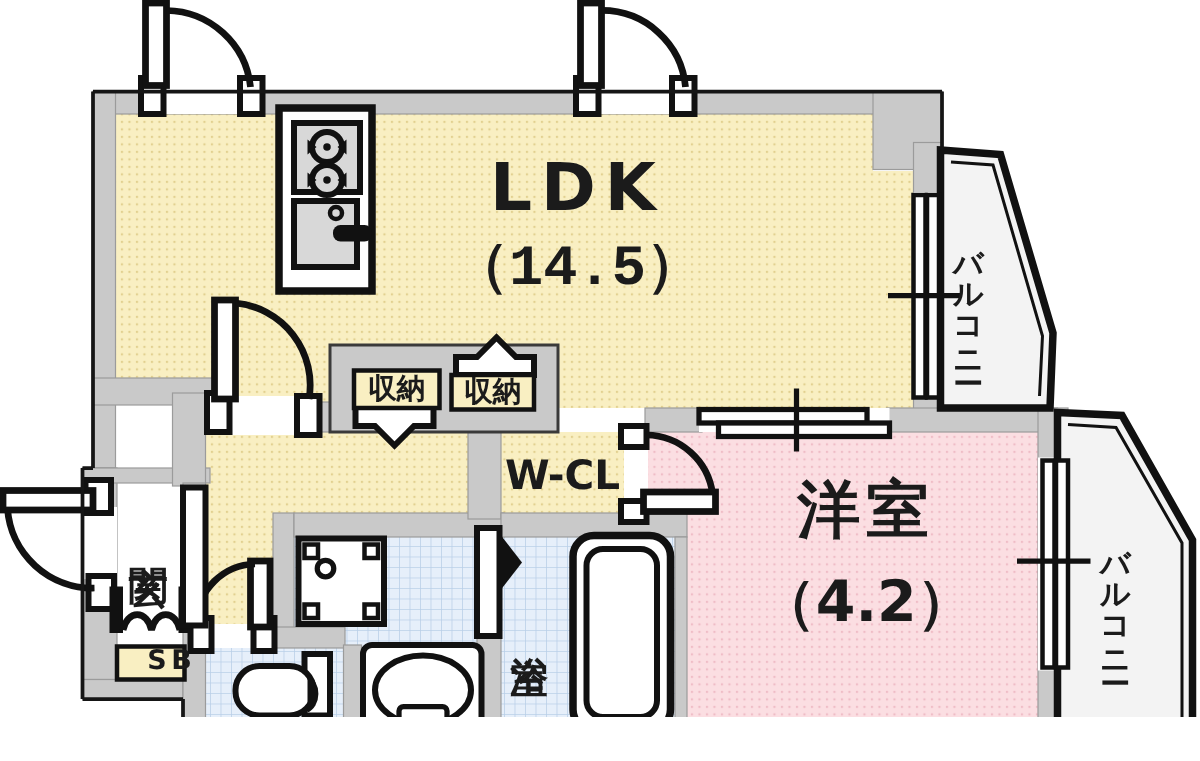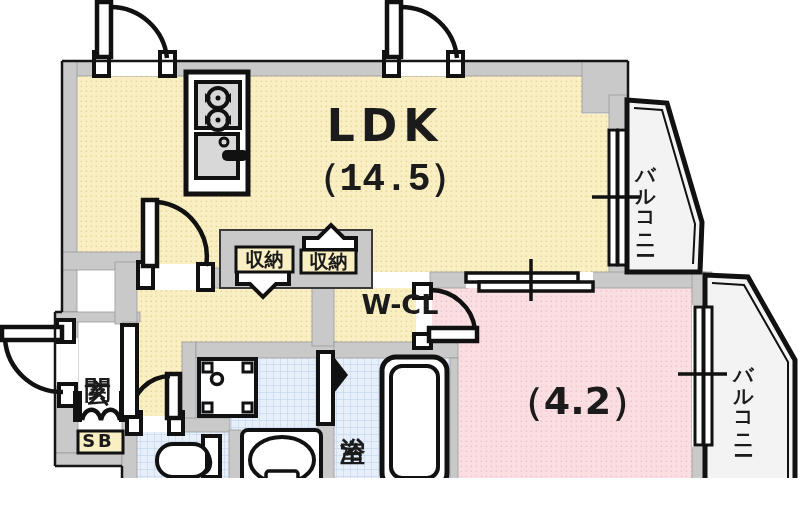--- a/index.html
+++ b/index.html
@@ -226,28 +226,29 @@
   </g>
 
   <g stroke="#151515" stroke-width="2.5" fill="none">
     <path d="M62,61 H628 M628,61 V100 M62,61 V312 M62,312 H55 M55,312 V466 M55,466 H122 M122,466 V500 M122,500 H708"></path>
   </g>
 </svg>
 
 <div class="lbl" style="left:300px;top:103px;width:170px;font-size:44px;letter-spacing:6px;">LDK</div>
 <div class="lbl" style="left:270px;top:160px;width:230px;font-size:38px;font-family:Liberation Mono, monospace;">（14.5）</div>
 
+<div class="lbl" style="left:495px;top:318px;width:165px;font-size:42px;letter-spacing:4px;">洋室</div>
 <div class="lbl" style="left:485px;top:382px;width:185px;font-size:38px;">（4.2）</div>
 
-<div class="lbl" style="left:334px;top:291px;width:82px;font-size:27px;padding-left:25px;">W-CL</div>
+<div class="lbl" style="left:334px;top:304px;width:82px;font-size:27px;">W-CL</div>
 
 <div class="lbl" style="left:236px;top:250px;width:57px;font-size:19px;">収納</div>
 <div class="lbl" style="left:301px;top:252px;width:55px;font-size:19px;">収納</div>
 
 <div class="lbl vert" style="left:84px;top:326px;height:64px;font-size:26px;">玄関</div>
 
-<div class="lbl" style="left:76px;top:432px;width:45px;font-size:18px;letter-spacing:3px;text-align:center;">SB</div>
+<div class="lbl" style="left:92px;top:432px;width:45px;font-size:18px;letter-spacing:3px;text-align:center;">SB</div>
 
 <div class="lbl vert" style="left:339px;top:386px;height:66px;font-size:25px;">浴室</div>
 
 <div class="lbl vert" style="left:635px;top:128px;height:140px;font-size:20px;letter-spacing:0;">バルコニー</div>
 <div class="lbl vert" style="left:733px;top:328px;height:140px;font-size:20px;letter-spacing:0;">バルコニー</div>
 </div>
 
 </body></html>

